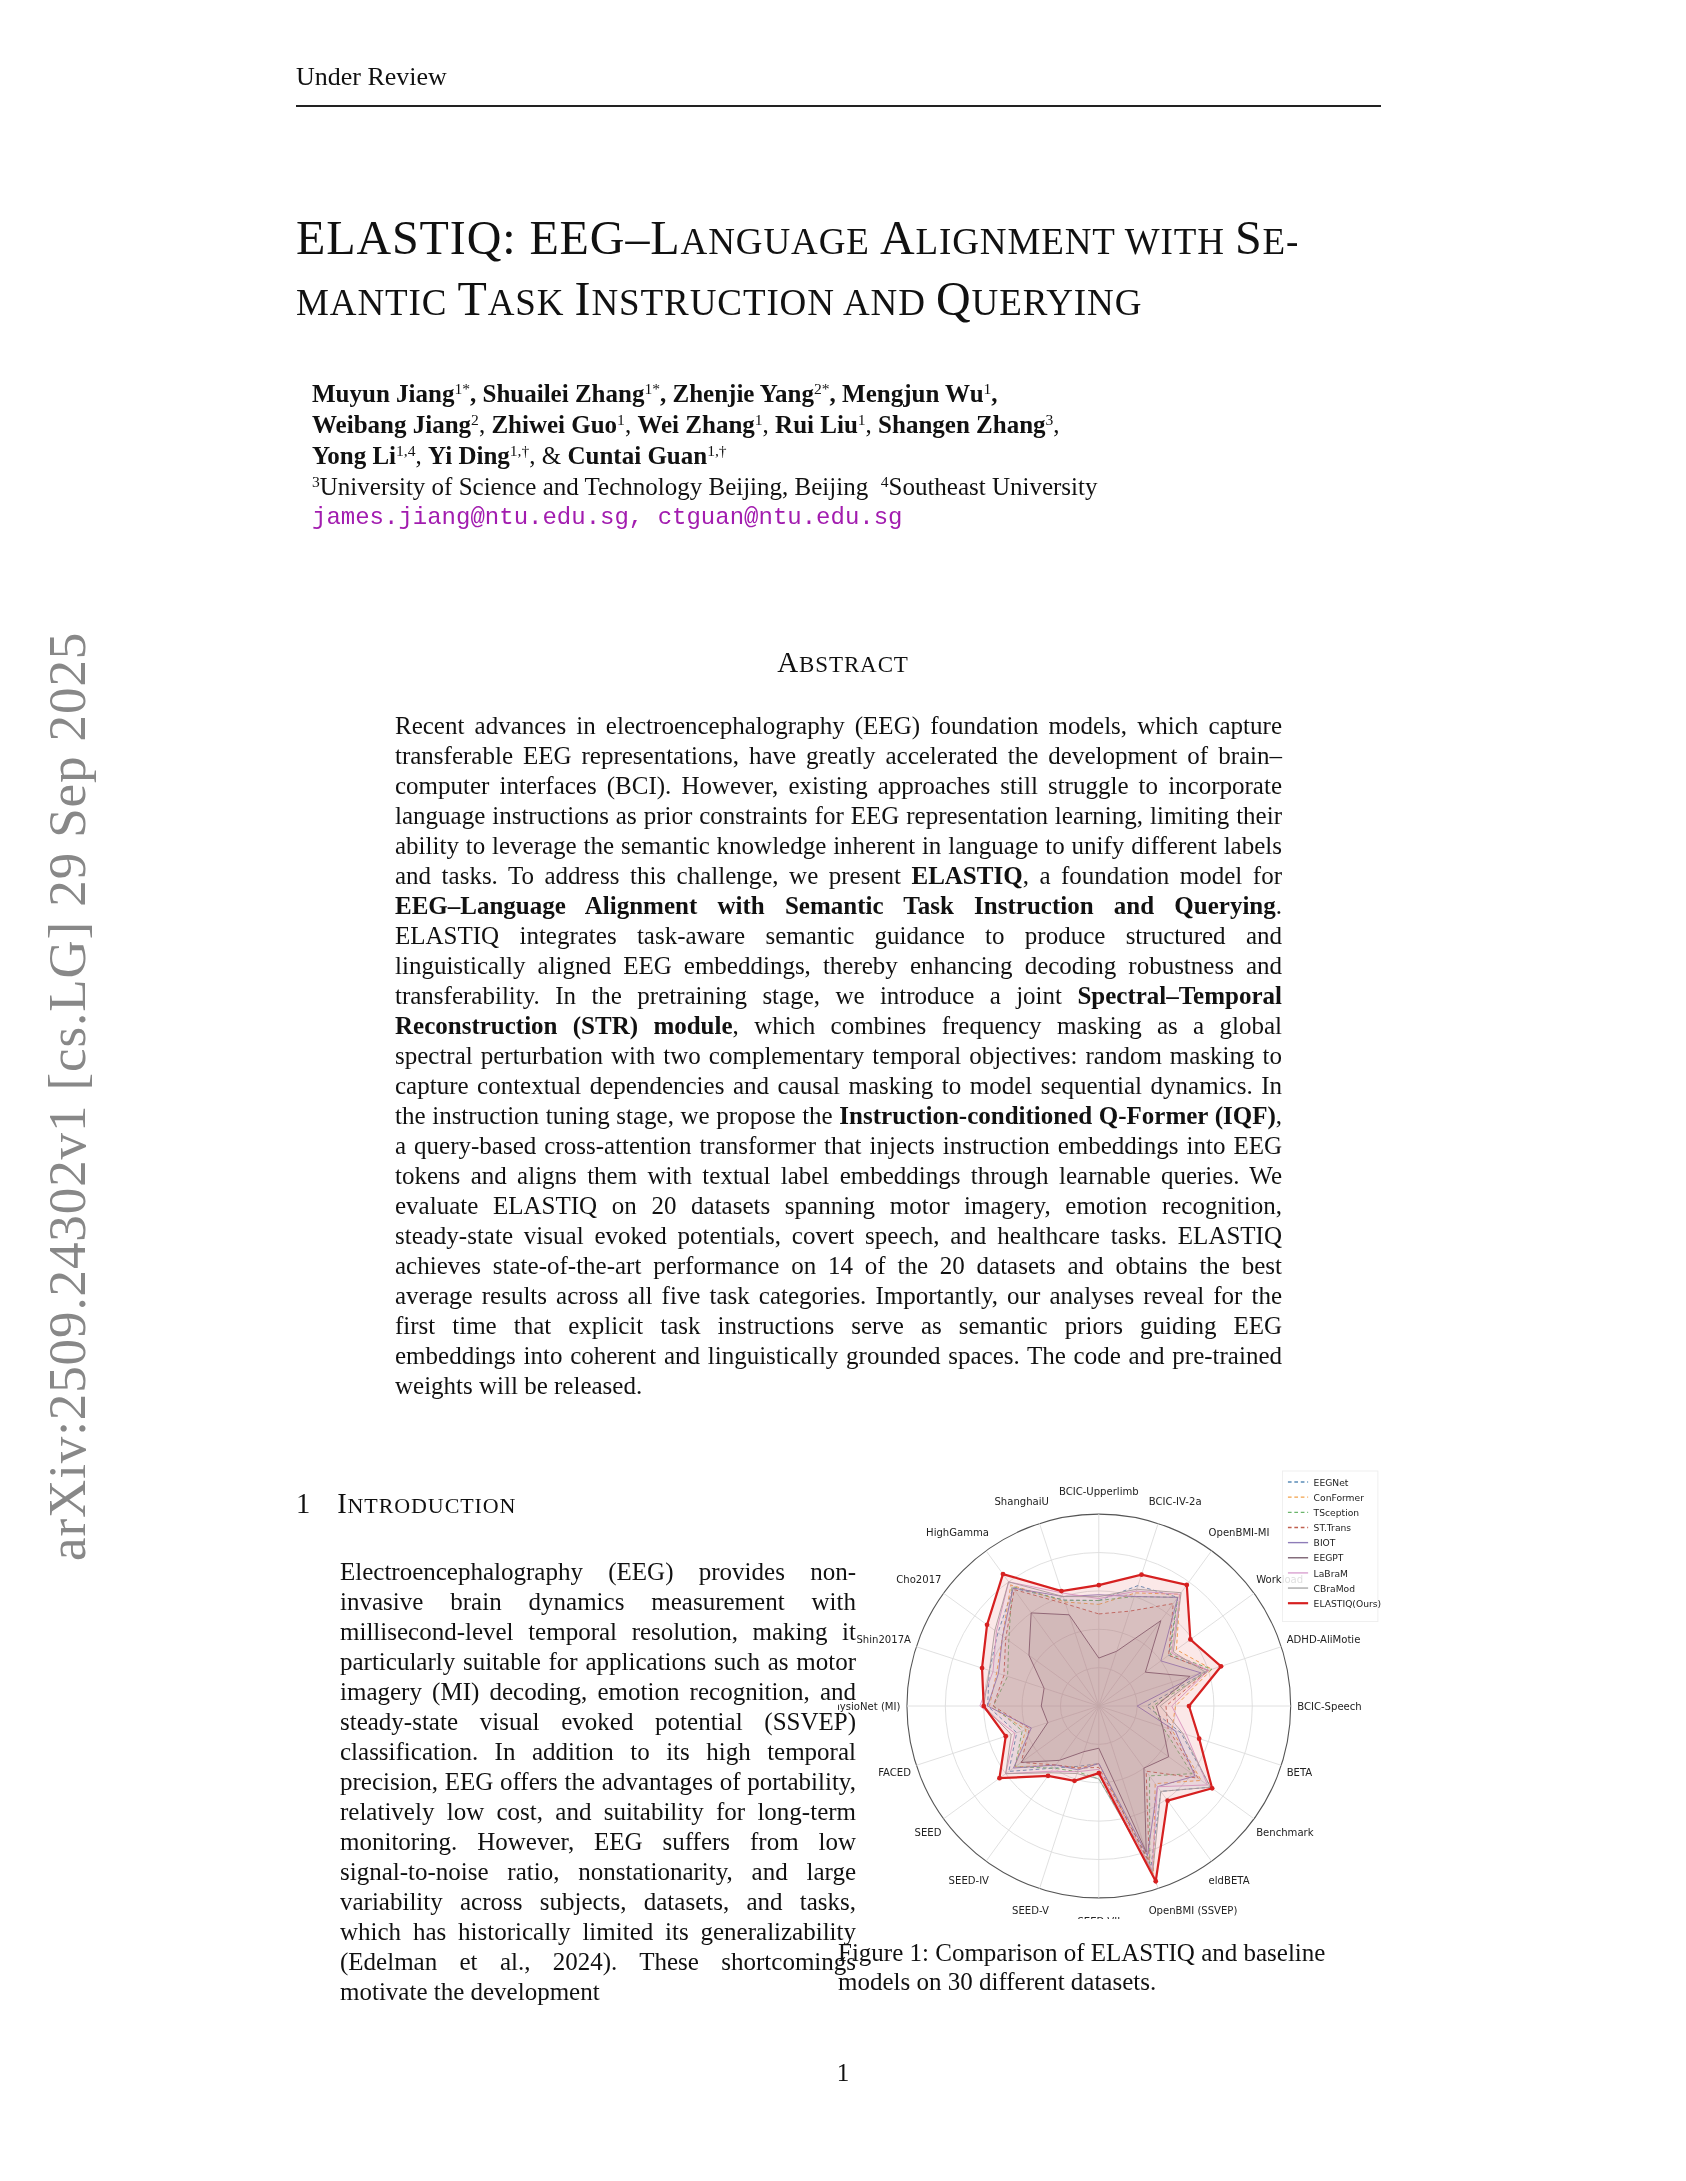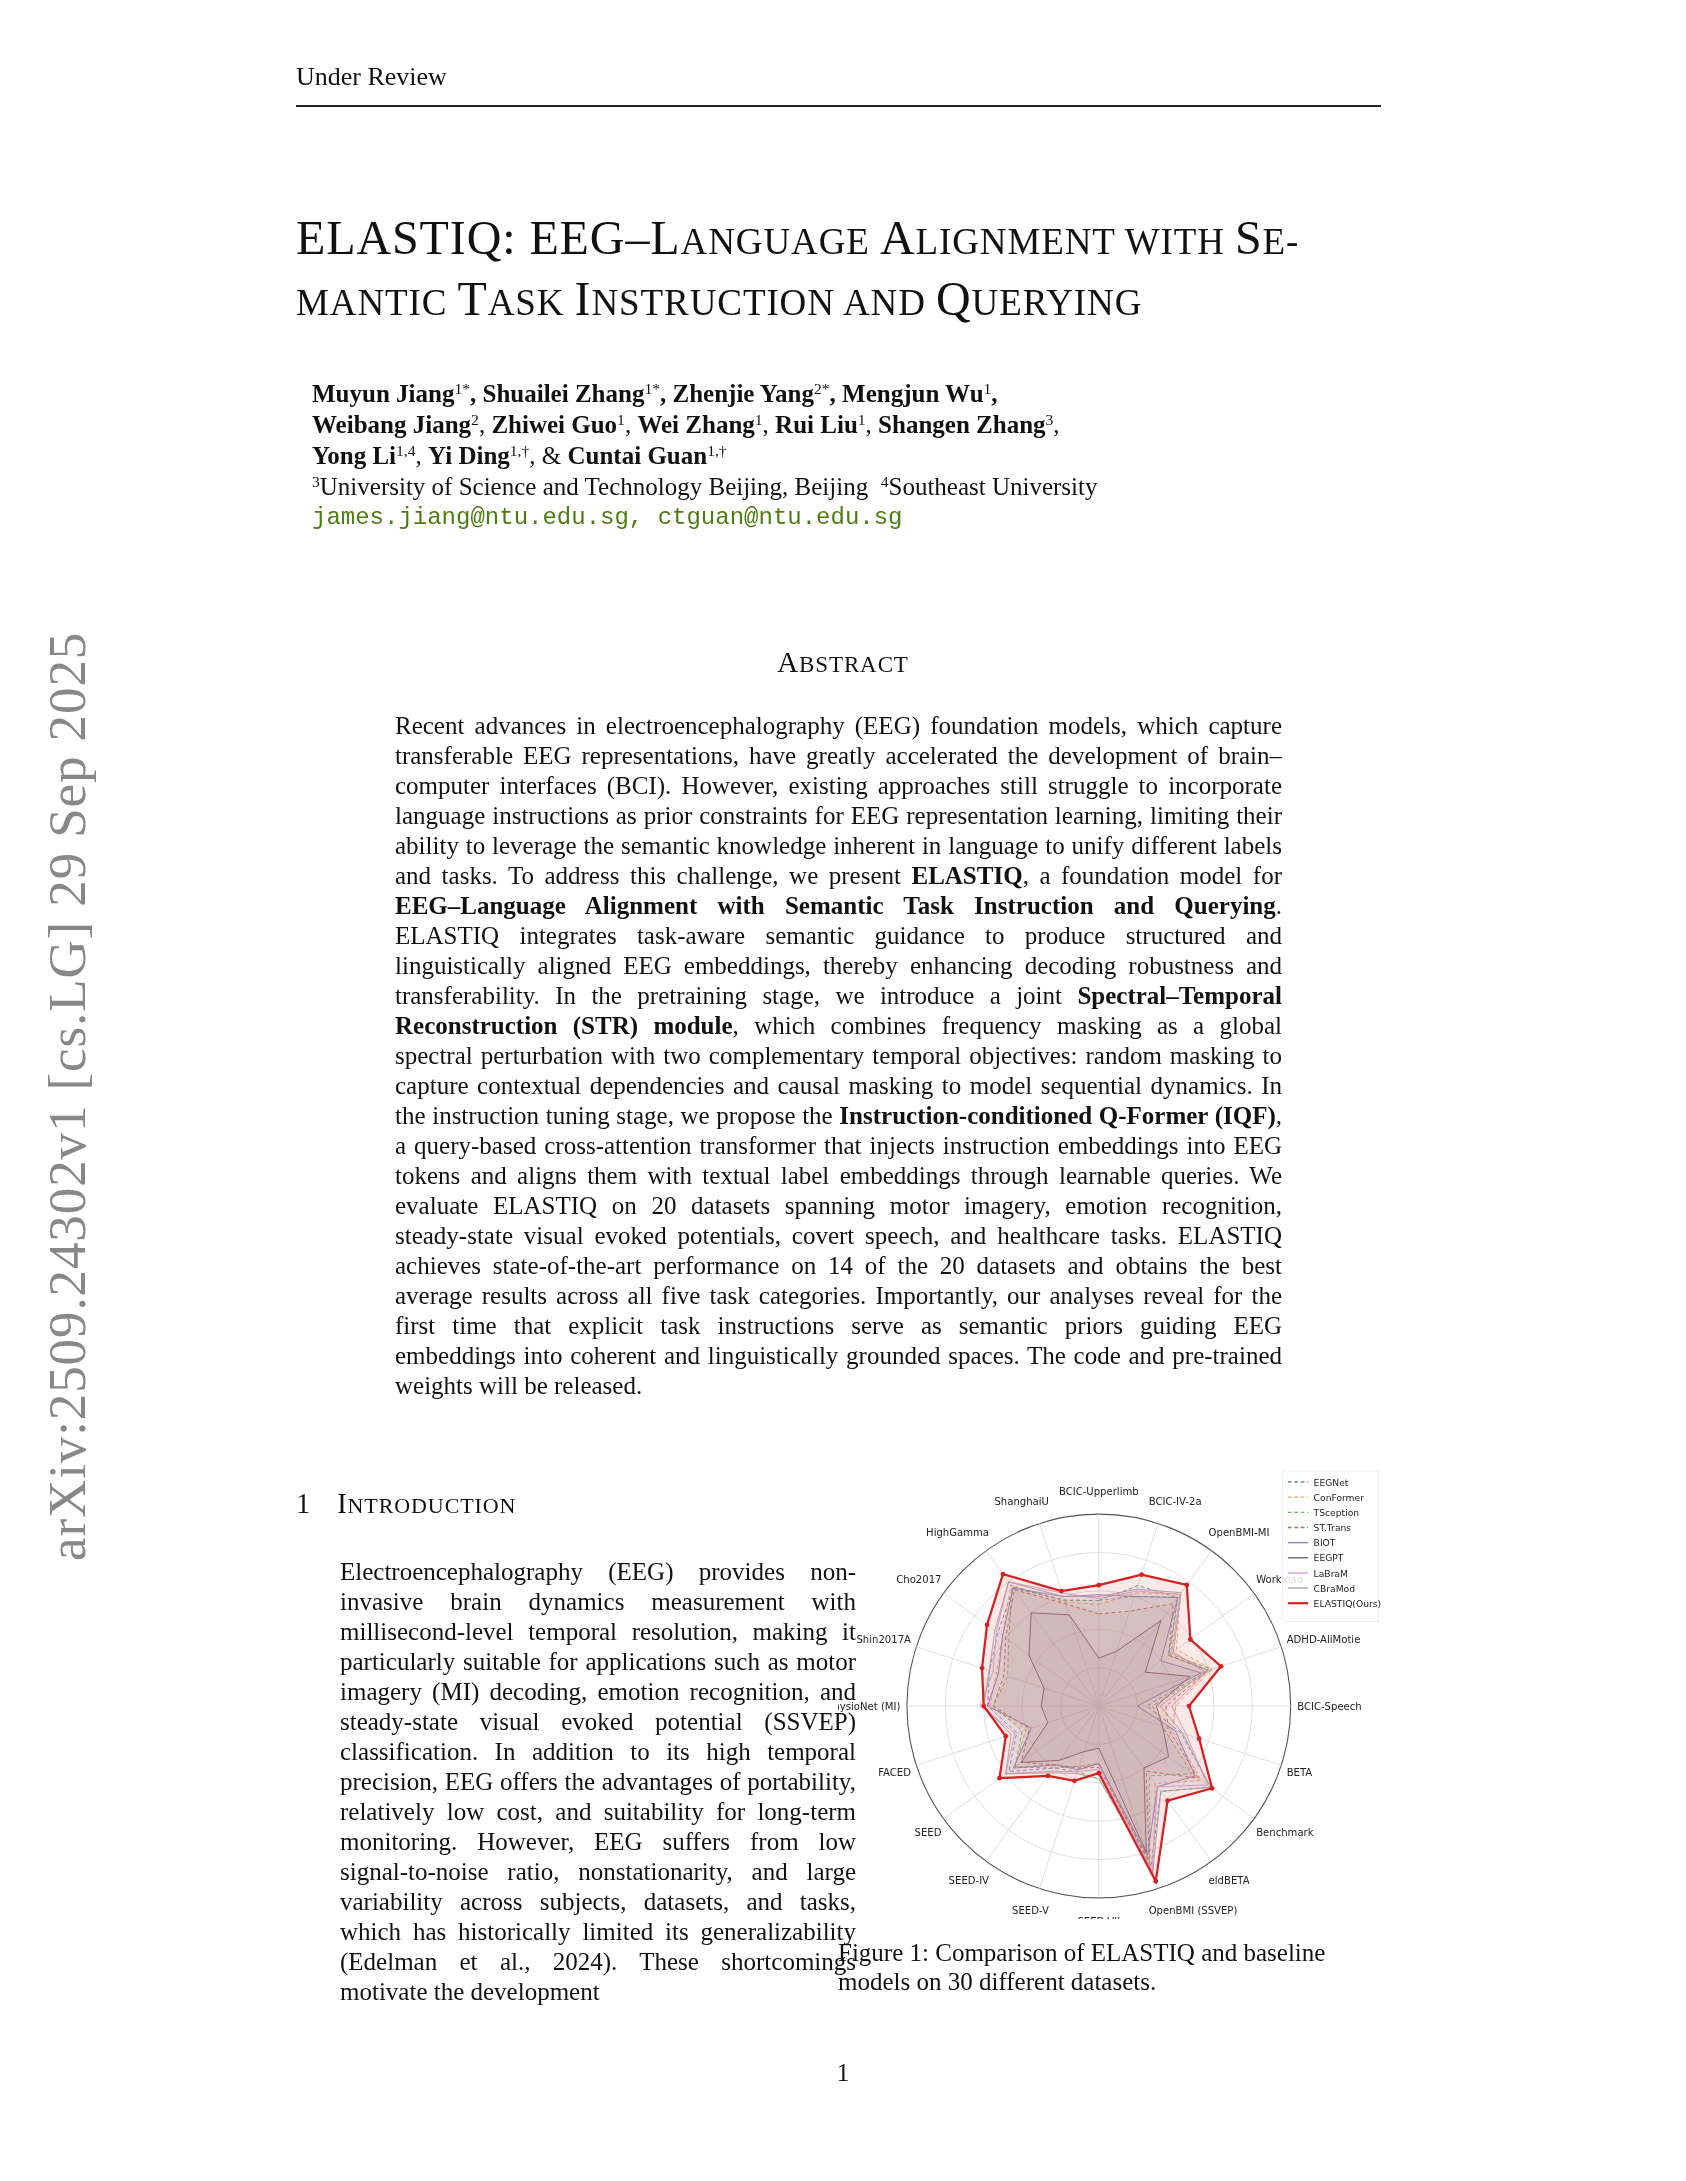--- a/index.html
+++ b/index.html
@@ -6,21 +6,21 @@
   body { width: 1686px; height: 2182px; position: relative; overflow: hidden; font-family: "Liberation Serif", "DejaVu Serif", serif; color: #111; }
   .abs { position: absolute; }
   .running-head { left: 296px; top: 62px; font-size: 26px; }
   .head-rule { left: 296px; top: 105px; width: 1085px; height: 1.8px; background: #222; }
   .title { left: 296px; top: 209px; width: 1093px; font-size: 48px; line-height: 57px; letter-spacing: 0.9px; }
   .title .sc { font-size: 37px; }
   .authors { left: 312px; top: 378px; width: 1010px; font-size: 25px; line-height: 31px; }
   .authors b { font-weight: bold; font-family: Liberation Serif, serif; }
   .authors sup { font-size: 15.6px; vertical-align: 8.3px; line-height: 0; }
   .affil { font-size: 25px; }
-  .emails { font-family: "Liberation Mono", "DejaVu Sans Mono", monospace; font-size: 24px; color: #4d7c0f; }
+  .emails { font-family: "Liberation Mono", "DejaVu Sans Mono", monospace; font-size: 24px; color: #a21caf; }
   .arxiv { left: 37px; top: 1561px; transform-origin: 0 0; transform: rotate(-90deg); font-size: 53px; color: #888; white-space: nowrap; letter-spacing: 0.9px; }
   .abstract-head { left: 0; width: 1686px; top: 646px; text-align: center; font-size: 29px; letter-spacing: 0.9px; }
   .abstract-head .sc { font-size: 23px; }
   .abstract { left: 395px; top: 711px; width: 887px; font-size: 25px; line-height: 30px; text-align: justify; }
   .section-head { left: 296px; top: 1488px; font-size: 28.5px; letter-spacing: 0.9px; }
   .section-head .num { margin-right: 26px; }
   .section-head .sc { font-size: 22px; }
   .intro { left: 296px; top: 1557px; width: 516px; font-size: 25px; line-height: 30px; text-align: justify; margin-left: 44px; }
   .figure { left: 838px; top: 1460px; width: 551px; height: 459px; }
   .caption { left: 838px; top: 1938px; width: 551px; font-size: 25px; line-height: 29px; }

